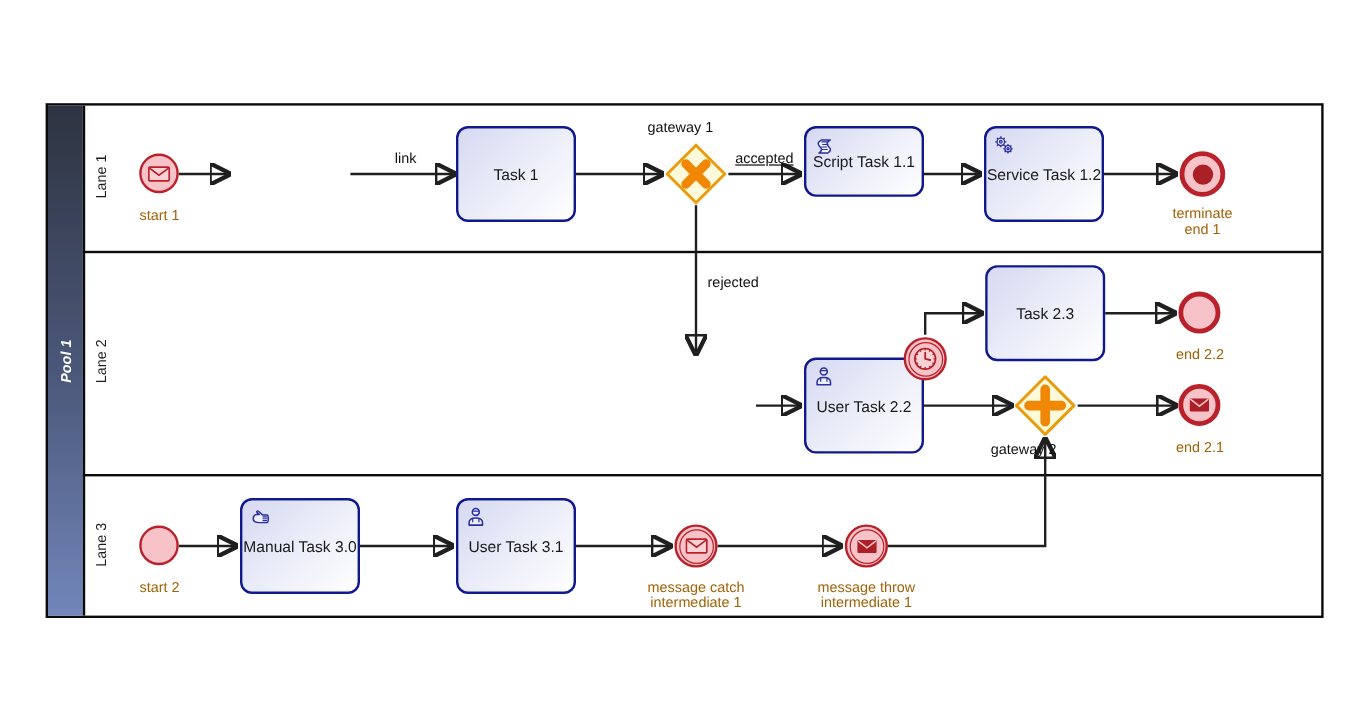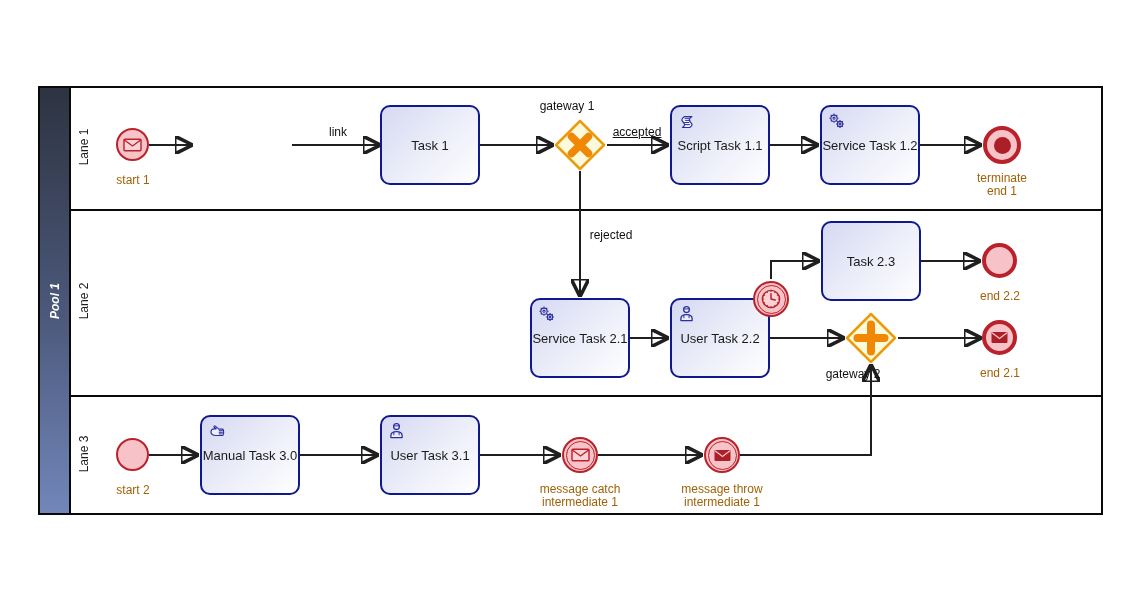--- a/index.html
+++ b/index.html
@@ -106,21 +106,21 @@
 
   <div class="flow-label" style="left:338px; top:132px;">link</div>
   <div class="flow-label" style="left:637px; top:132px;text-decoration:underline;">accepted</div>
   <div class="flow-label" style="left:611px; top:187px;margin-top:48px;">rejected</div>
 
 
   <div class="task" style="left:380px; top:105px; width:100px; height:80px;">
     <span>Task 1</span>
   </div>
 
-  <div class="task" style="left:670px; top:105px; width:100px; height:80px;">
+  <div class="task" style="left:670px; top:105px; width:100px; height:59px;">
     <svg class="task-icon" viewBox="0 0 20 20">
       <path d="M12.8,16.5 c 7.2,-4.6 -5.8,-5.8 2.1,-10.9 l -7.4,0 c -7.9,5.1 5.1,6.3 -2.1,10.9 z" fill="#eef0fb" stroke="#2d2f9f" stroke-width="1.2" stroke-linejoin="round"></path>
       <path d="M7.6,7.3 h5 M8.2,9.4 h5 M7.2,11.5 h5 M7.8,13.6 h5" fill="none" stroke="#2d2f9f" stroke-width="1"></path>
     </svg>
     <span>Script Task 1.1</span>
   </div>
 
   <div class="task" style="left:820px; top:105px; width:100px; height:80px;">
     <svg class="task-icon" viewBox="0 0 20 20">
       <g fill="#eef0fb" stroke="#2d2f9f" stroke-width="1.1">
@@ -128,33 +128,20 @@
         <circle cx="7" cy="7.2" r="3.1"></circle>
         <circle cx="7" cy="7.2" r="1.1"></circle>
         <path d="M15.6,13 L16.9,13 M14.84,14.84 L15.76,15.76 M13,15.6 L13,16.9 M11.16,14.84 L10.24,15.76 M10.4,13 L9.1,13 M11.16,11.16 L10.24,10.24 M13,10.4 L13,9.1 M14.84,11.16 L15.76,10.24"></path>
         <circle cx="13" cy="13" r="2.6"></circle>
         <circle cx="13" cy="13" r="0.9"></circle>
       </g>
     </svg>
     <span>Service Task 1.2</span>
   </div>
 
-  <div class="task" style="left:530px; top:298px; width:100px; height:80px;">
-    <svg class="task-icon" viewBox="0 0 20 20">
-      <g fill="#eef0fb" stroke="#2d2f9f" stroke-width="1.1">
-        <path d="M10.1,7.2 L11.6,7.2 M9.19,9.39 L10.25,10.45 M7,10.3 L7,11.8 M4.81,9.39 L3.75,10.45 M3.9,7.2 L2.4,7.2 M4.81,5.01 L3.75,3.95 M7,4.1 L7,2.6 M9.19,5.01 L10.25,3.95"></path>
-        <circle cx="7" cy="7.2" r="3.1"></circle>
-        <circle cx="7" cy="7.2" r="1.1"></circle>
-        <path d="M15.6,13 L16.9,13 M14.84,14.84 L15.76,15.76 M13,15.6 L13,16.9 M11.16,14.84 L10.24,15.76 M10.4,13 L9.1,13 M11.16,11.16 L10.24,10.24 M13,10.4 L13,9.1 M14.84,11.16 L15.76,10.24"></path>
-        <circle cx="13" cy="13" r="2.6"></circle>
-        <circle cx="13" cy="13" r="0.9"></circle>
-      </g>
-    </svg>
-    <span>Service Task 2.1</span>
-  </div>
 
   <div class="task" style="left:670px; top:298px; width:100px; height:80px;">
     <svg class="task-icon" viewBox="0 0 20 20">
       <g fill="#eceefc" stroke="#2d2f9f" stroke-width="1.3" stroke-linejoin="round">
         <circle cx="9.5" cy="5.6" r="2.9"></circle>
         <path d="M3.9,16.6 v-2 c0,-2.6 2.5,-4 5.6,-4 s5.6,1.4 5.6,4 v2 z"></path>
       </g>
       <path d="M6.9,11.2 v3 M12.1,11.2 v3 M6.8,4.9 h5.4" fill="none" stroke="#2d2f9f" stroke-width="1"></path>
     </svg>
     <span>User Task 2.2</span>

